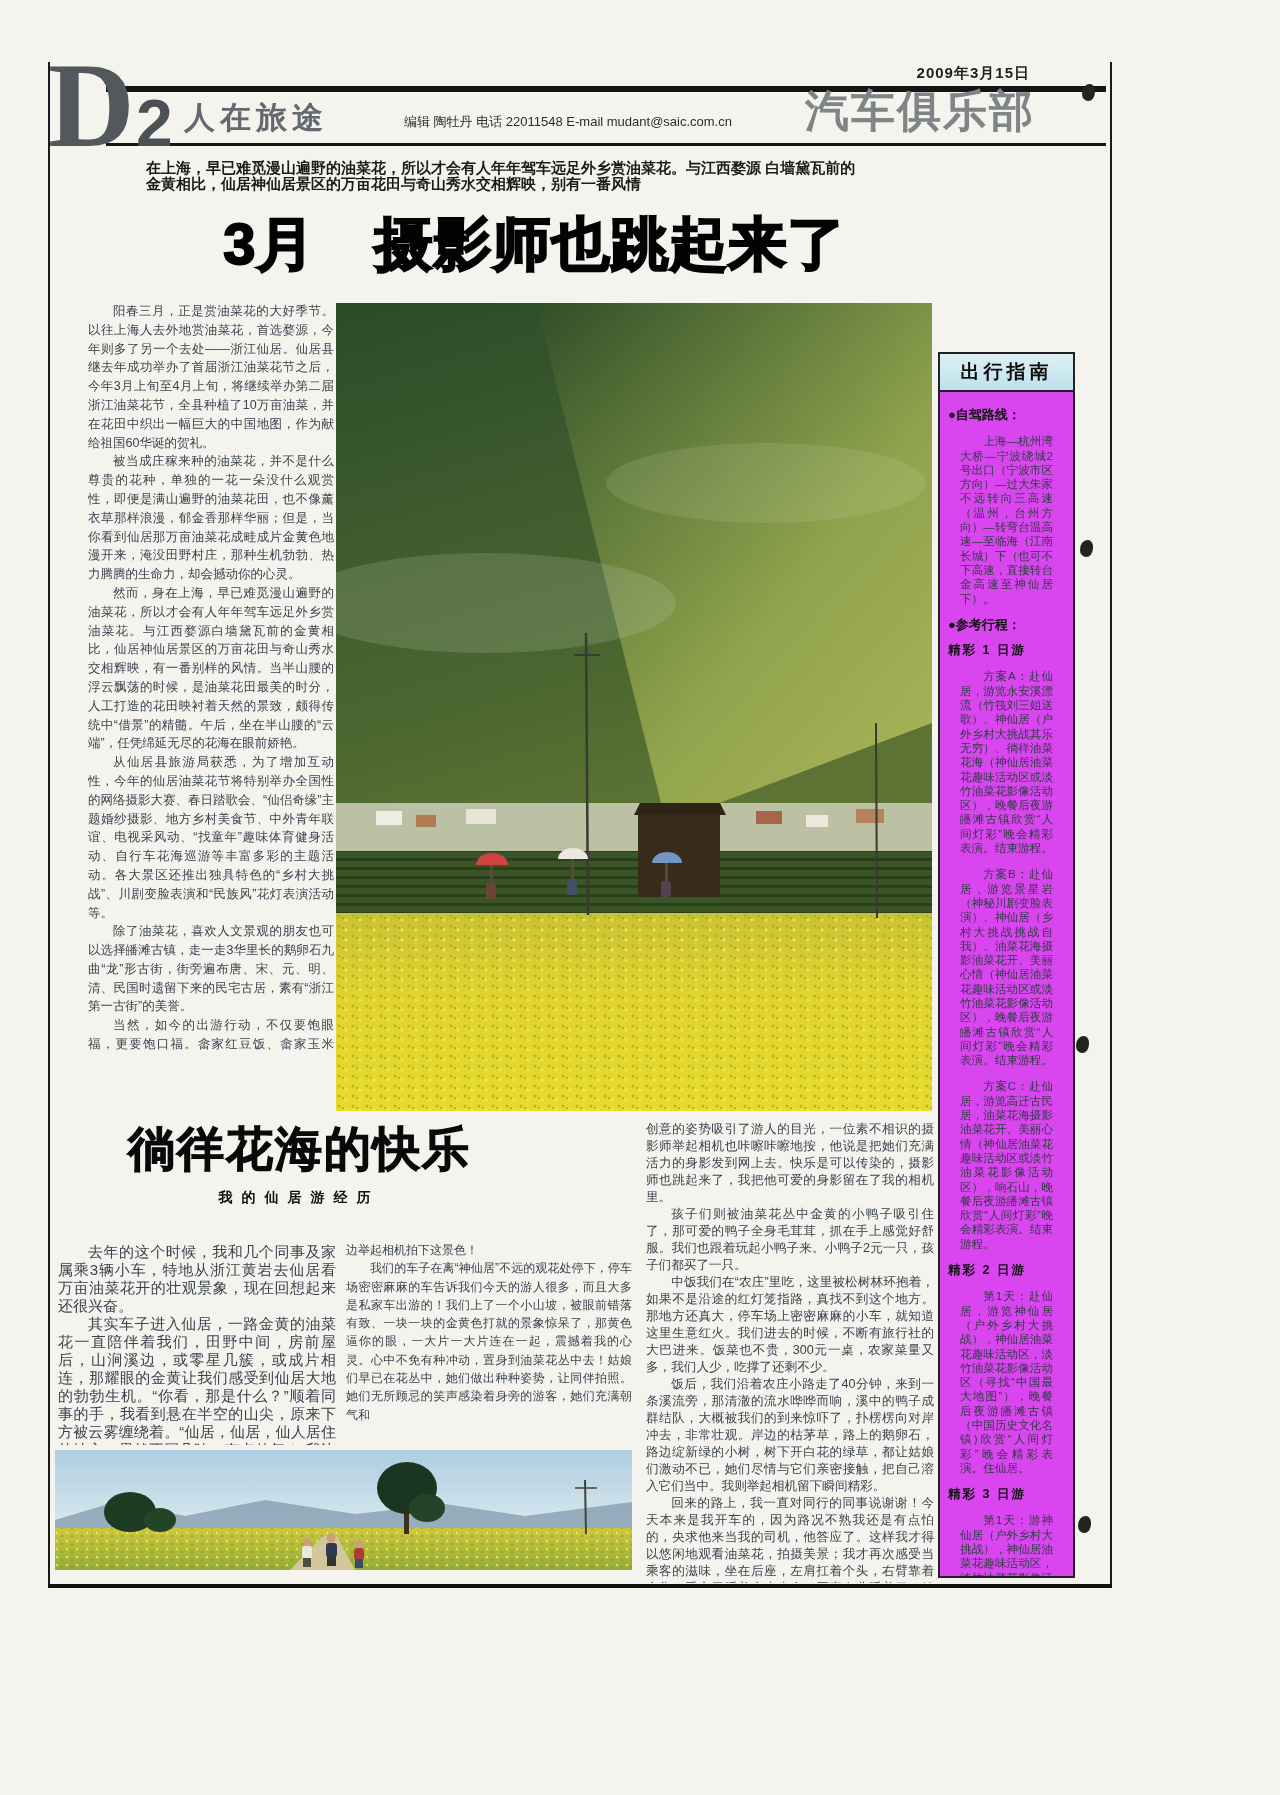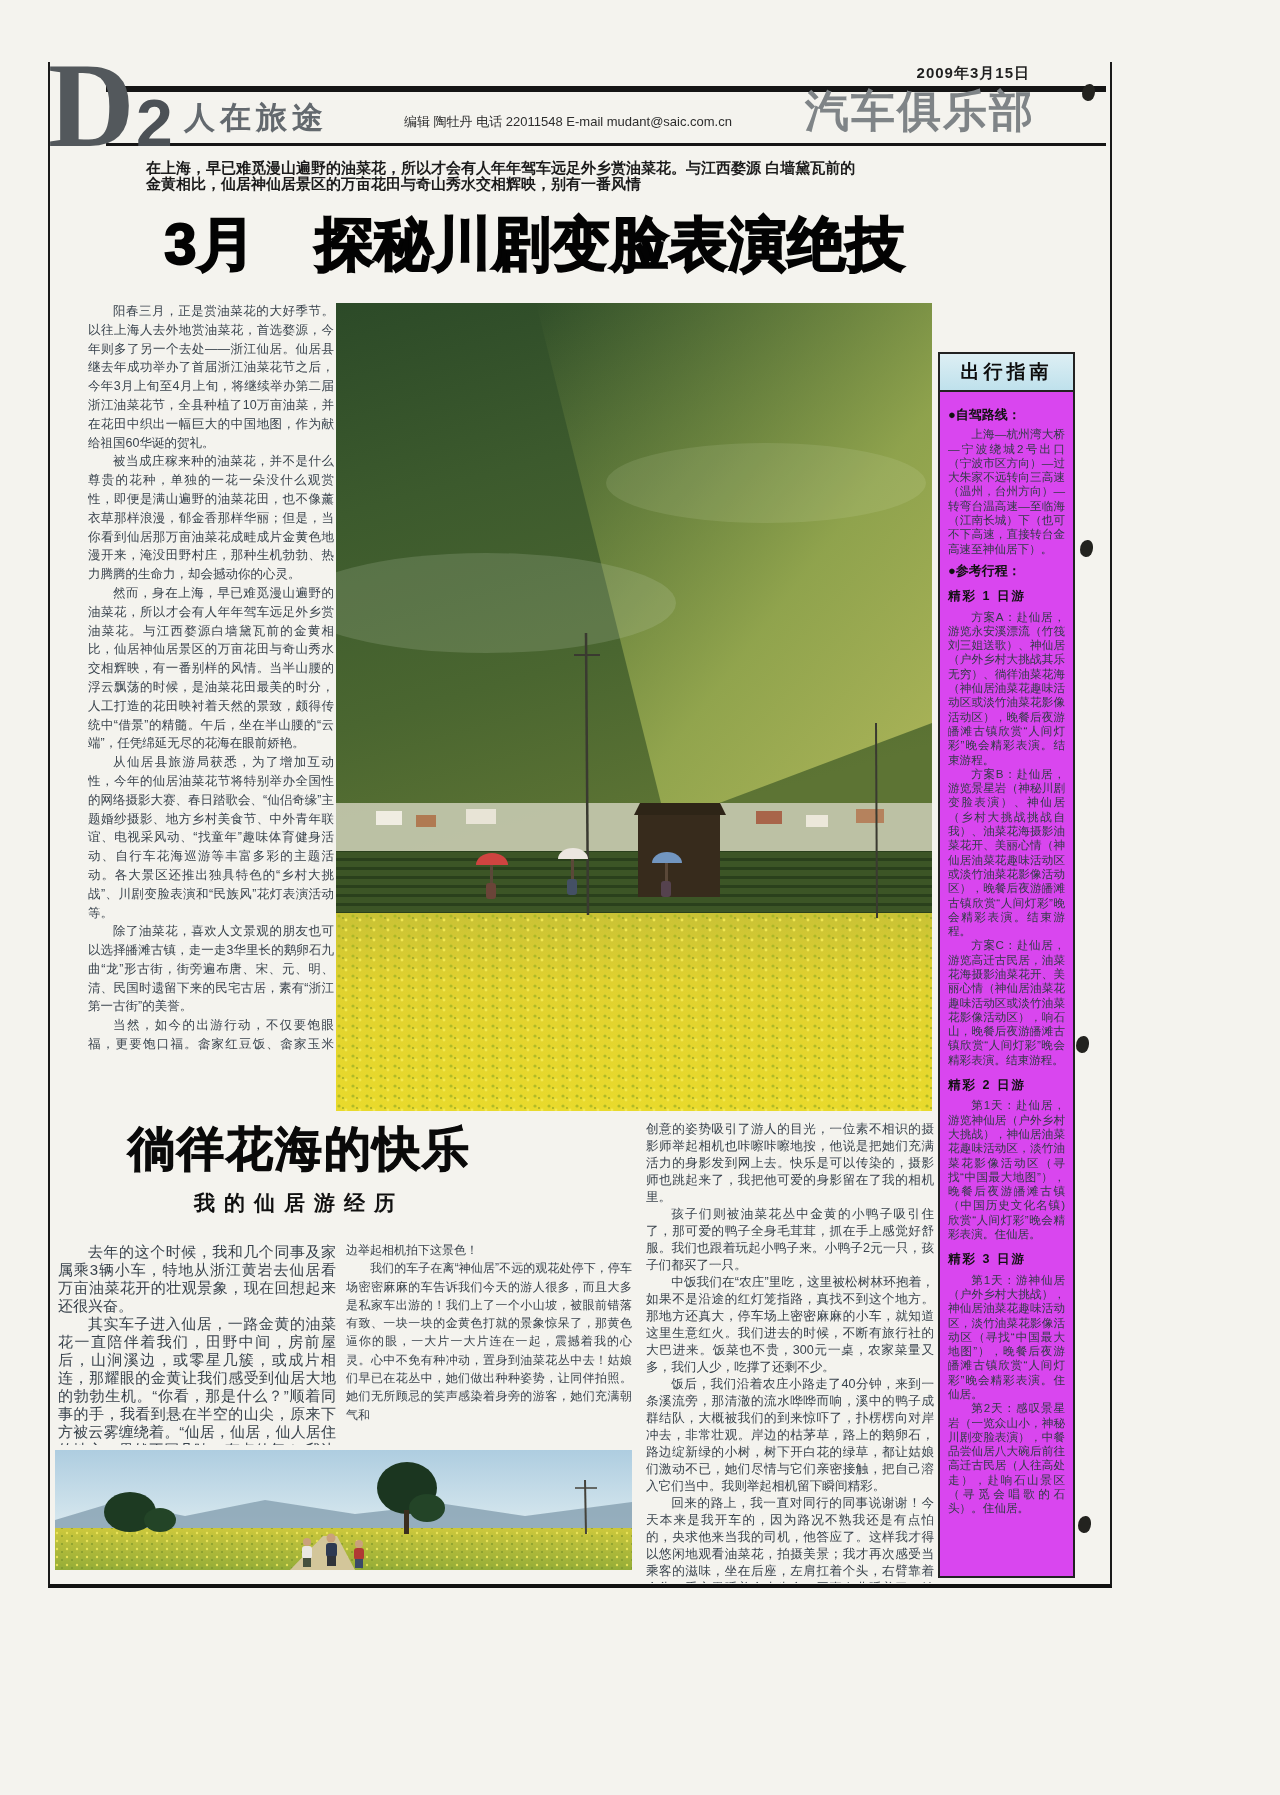--- a/index.html
+++ b/index.html
@@ -38,31 +38,31 @@
   
   .sidebar{position:absolute;left:938px;top:352px;width:137px;height:1226px;
            border:2px solid #222;background:#d946ef;box-sizing:border-box;overflow:hidden;}
   .sb-title{height:36px;line-height:36px;text-align:center;font-size:19px;font-weight:bold;
             letter-spacing:4px;color:#0d0d0d;background:linear-gradient(180deg,#ddeff4,#bfe1ec);
             border-bottom:2px solid #222;}
   .sb-body{padding:16px 8px 0 8px;font-size:11.6px;line-height:14.3px;text-align:justify;color:#303b45;}
   .sb-h{font-size:13px;font-weight:bold;color:#111;margin:8px 0 5px;}
   .sb-h:first-child{margin-top:0;}
   .sb-sub{font-size:12.5px;font-weight:bold;color:#111;letter-spacing:2px;margin:11px 0 6px;}
-  .sb-p{margin:0;}
+  .sb-p{margin:12px;}
   
   .photo-main{position:absolute;left:336px;top:303px;width:596px;height:808px;overflow:hidden;
               box-shadow:0 0 0 1px #d8d6cc inset;}
   .photo-bottom{position:absolute;left:55px;top:1450px;width:577px;height:120px;overflow:hidden;
               box-shadow:0 0 0 1px #cfcdc2 inset;}
   
   .a2-titlebox{position:absolute;left:128px;top:1118px;width:342px;text-align:center;}
   .a2-title{margin:0;font-family:"Liberation Serif",serif;font-size:47px;font-weight:900;
             color:#0a0a0a;letter-spacing:2px;white-space:nowrap;-webkit-text-stroke:1px #0a0a0a;}
-  .a2-sub{margin-top:8px;font-size:21px;font-weight:bold;letter-spacing:9px;color:#101010;white-space:nowrap;}
+  .a2-sub{margin-top:8px;font-size:14px;font-weight:bold;letter-spacing:9px;color:#101010;white-space:nowrap;}
   .a2col{position:absolute;text-align:justify;color:#39434d;overflow:hidden;}
   .a2c1{left:58px;top:1243px;width:278px;height:202px;font-size:15px;line-height:18px;}
   .a2c2{left:346px;top:1241px;width:286px;height:205px;font-size:12px;line-height:18.3px;}
   .a2c3{left:646px;top:1121px;width:288px;height:462px;font-size:12.6px;line-height:17px;}
 </style>
 </head>
 <body>
 
 <div class="canvas">
 
@@ -71,21 +71,21 @@
   <div class="rule-2"></div>
   <div class="d-letter">D</div>
   <div class="d-num">2</div>
   <div class="section-name">人在旅途</div>
   <div class="editor-line">编辑  陶牡丹   电话   22011548   E-mail  mudant@saic.com.cn</div>
   <div class="masthead">汽车俱乐部</div>
 
   <div class="frame"></div>
 
   <div class="intro">在上海，早已难觅漫山遍野的油菜花，所以才会有人年年驾车远足外乡赏油菜花。与江西婺源 白墙黛瓦前的金黄相比，仙居神仙居景区的万亩花田与奇山秀水交相辉映，别有一番风情</div>
-  <h1 class="headline">3月　探秘川剧变脸表演绝技</h1>
+  <h1 class="headline">3月　摄影师也跳起来了</h1>
 
   <div class="col1">
     <p>阳春三月，正是赏油菜花的大好季节。以往上海人去外地赏油菜花，首选婺源，今年则多了另一个去处——浙江仙居。仙居县继去年成功举办了首届浙江油菜花节之后，今年3月上旬至4月上旬，将继续举办第二届浙江油菜花节，全县种植了10万亩油菜，并在花田中织出一幅巨大的中国地图，作为献给祖国60华诞的贺礼。</p>
     <p>被当成庄稼来种的油菜花，并不是什么尊贵的花种，单独的一花一朵没什么观赏性，即便是满山遍野的油菜花田，也不像薰衣草那样浪漫，郁金香那样华丽；但是，当你看到仙居那万亩油菜花成畦成片金黄色地漫开来，淹没田野村庄，那种生机勃勃、热力腾腾的生命力，却会撼动你的心灵。</p>
     <p>然而，身在上海，早已难觅漫山遍野的油菜花，所以才会有人年年驾车远足外乡赏油菜花。与江西婺源白墙黛瓦前的金黄相比，仙居神仙居景区的万亩花田与奇山秀水交相辉映，有一番别样的风情。当半山腰的浮云飘荡的时候，是油菜花田最美的时分，人工打造的花田映衬着天然的景致，颇得传统中“借景”的精髓。午后，坐在半山腰的“云端”，任凭绵延无尽的花海在眼前娇艳。</p>
     <p>从仙居县旅游局获悉，为了增加互动性，今年的仙居油菜花节将特别举办全国性的网络摄影大赛、春日踏歌会、“仙侣奇缘”主题婚纱摄影、地方乡村美食节、中外青年联谊、电视采风动、“找童年”趣味体育健身活动、自行车花海巡游等丰富多彩的主题活动。各大景区还推出独具特色的“乡村大挑战”、川剧变脸表演和“民族风”花灯表演活动等。</p>
     <p>除了油菜花，喜欢人文景观的朋友也可以选择皤滩古镇，走一走3华里长的鹅卵石九曲“龙”形古街，街旁遍布唐、宋、元、明、清、民国时遗留下来的民宅古居，素有“浙江第一古街”的美誉。</p>
     <p>当然，如今的出游行动，不仅要饱眼福，更要饱口福。畲家红豆饭、畲家玉米饼、畲家炭烧肉、畲家炭烤山兔、山药畲家鸡、畲家吊肉蒸野笋……那滋味绝对难忘。</p>
 
   </div>

